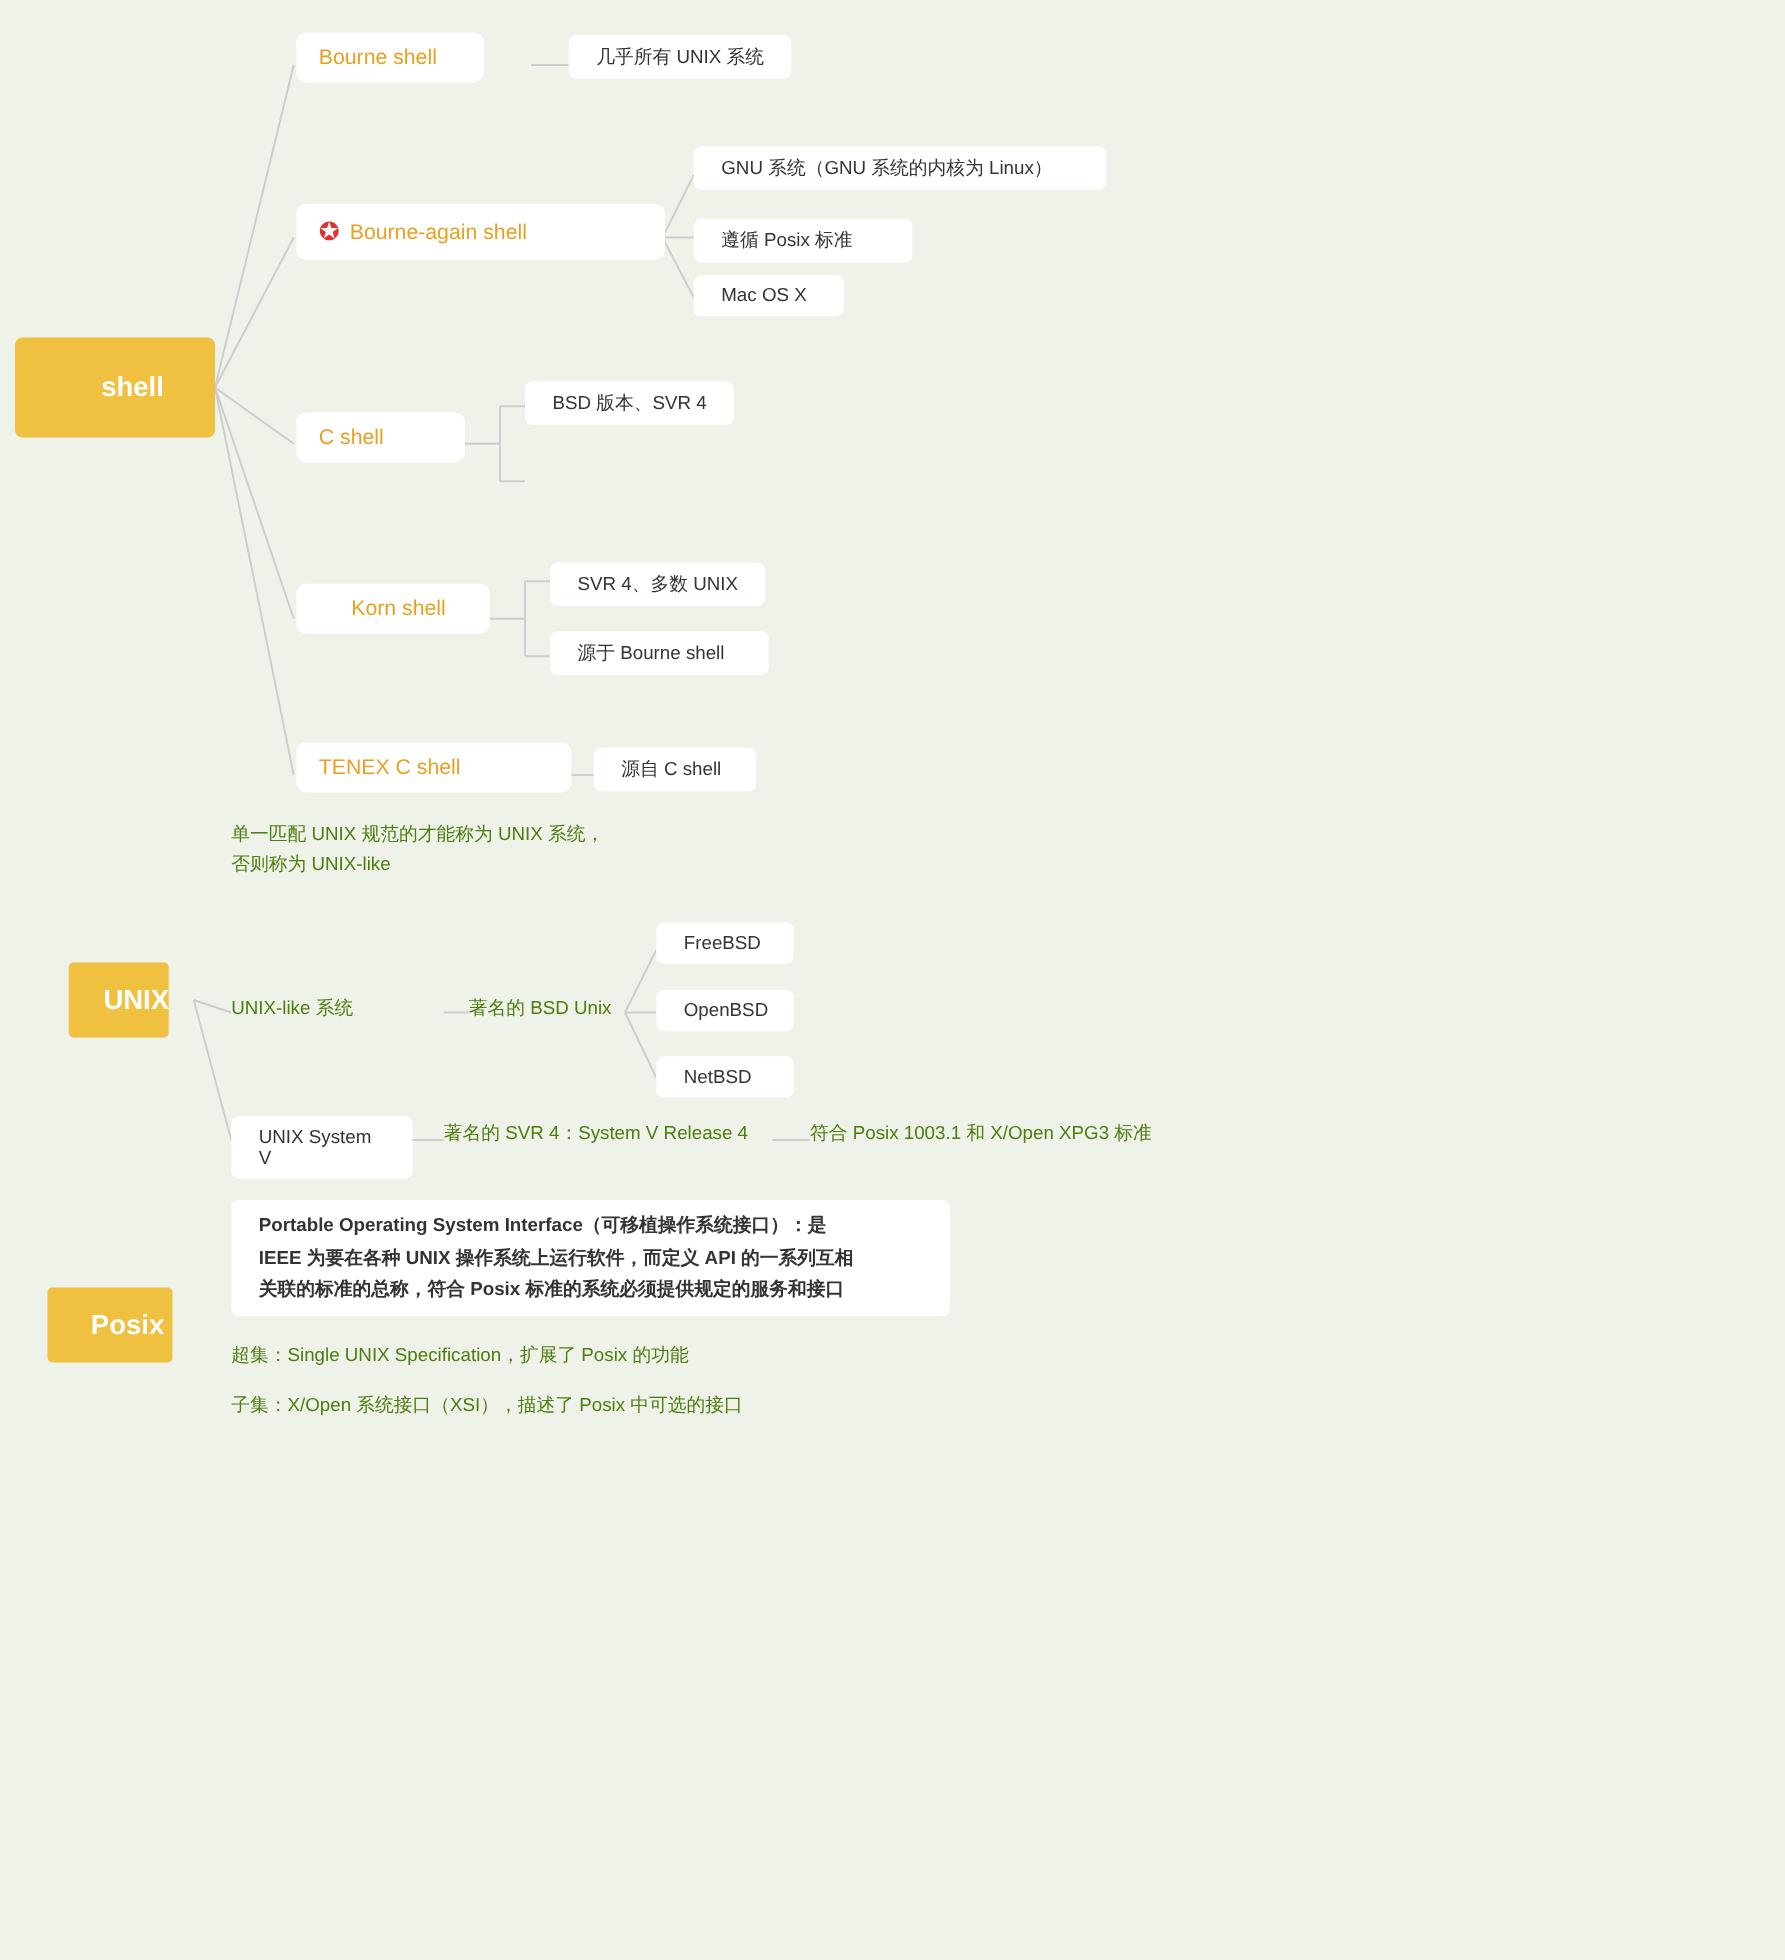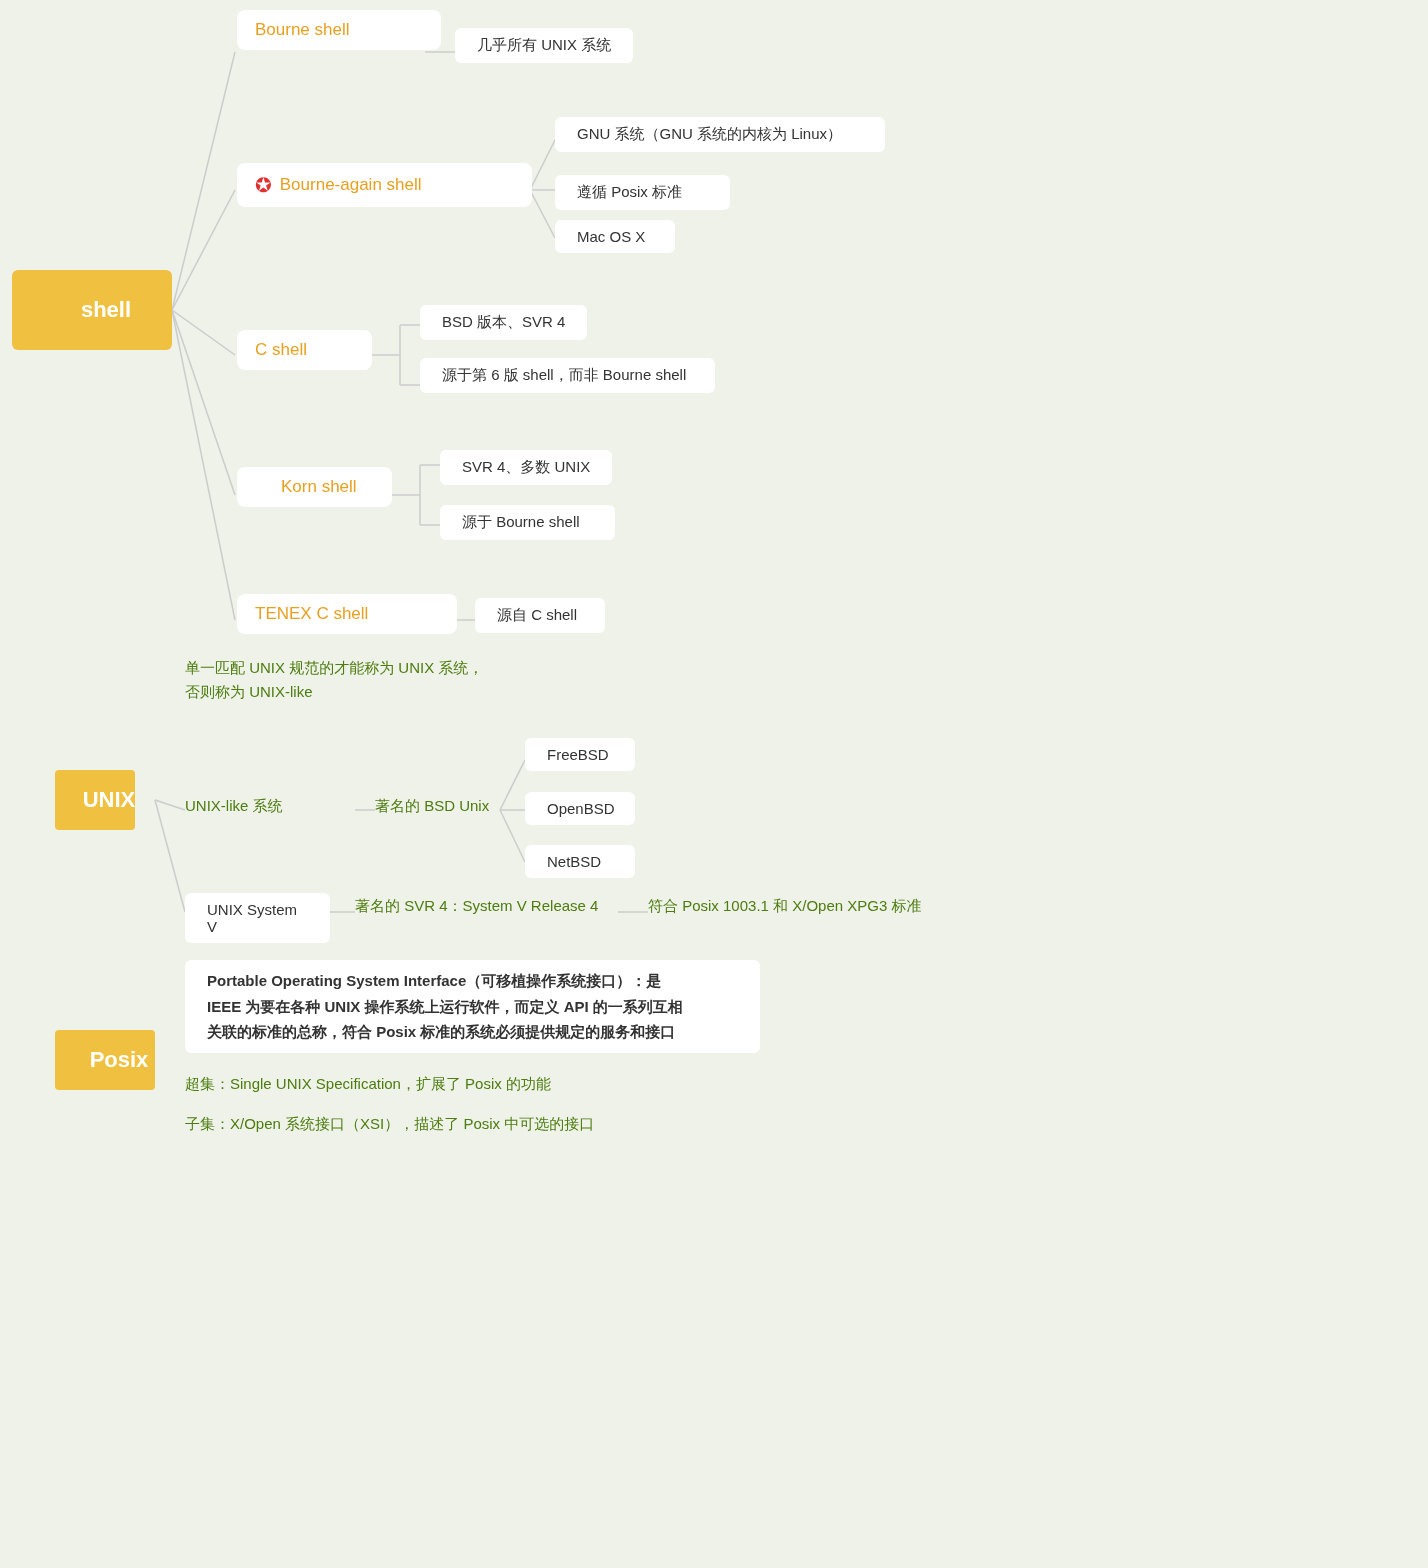--- a/index.html
+++ b/index.html
@@ -45,21 +45,21 @@
     .root-unix {
       left: 55px;
       top: 770px;
       width: 80px;
       height: 60px;
       background-color: #f0c040;
       border-radius: 4px;
     }
 
     .root-posix {
-      left: 55px;
+      left: 38px;
       top: 1030px;
       width: 100px;
       height: 60px;
       background-color: #f0c040;
       border-radius: 4px;
     }
 
     
     .branch-box {
       position: absolute;
@@ -165,21 +165,21 @@
   </div>
 
   <div class="root-node root-unix">
     <span>UNIX</span>
   </div>
 
   <div class="root-node root-posix">
     <span>Posix</span>
   </div>
 
-  <div class="branch-box branch-orange" style="left:237px; top:10px; width:204px;">
+  <div class="branch-box branch-orange" style="left:237px; top:26px; width:150px;">
     <span>Bourne shell</span>
   </div>
 
   <div class="leaf-box" style="left:455px; top:28px;">
     <span>几乎所有 UNIX 系统</span>
   </div>
 
   <div class="branch-box branch-orange" style="left:237px; top:163px; width:295px;">
     <span class="star-icon">✪</span>
     <span>Bourne-again shell</span>
@@ -195,23 +195,20 @@
     <span>Mac OS X</span>
   </div>
 
   <div class="branch-box branch-orange" style="left:237px; top:330px; width:135px;">
     <span>C shell</span>
   </div>
 
   <div class="leaf-box" style="left:420px; top:305px;">
     <span>BSD 版本、SVR 4</span>
   </div>
-  <div class="leaf-box" style="left:420px; top:358px; width:295px;">
-    <span>源于第 6 版 shell，而非 Bourne shell</span>
-  </div>
 
   <div class="branch-box branch-orange" style="left:237px; top:467px; width:155px;padding-left:44px;">
     <span>Korn shell</span>
   </div>
 
   <div class="leaf-box" style="left:440px; top:450px;">
     <span>SVR 4、多数 UNIX</span>
   </div>
   <div class="leaf-box" style="left:440px; top:505px; width:175px;">
     <span>源于 Bourne shell</span>

